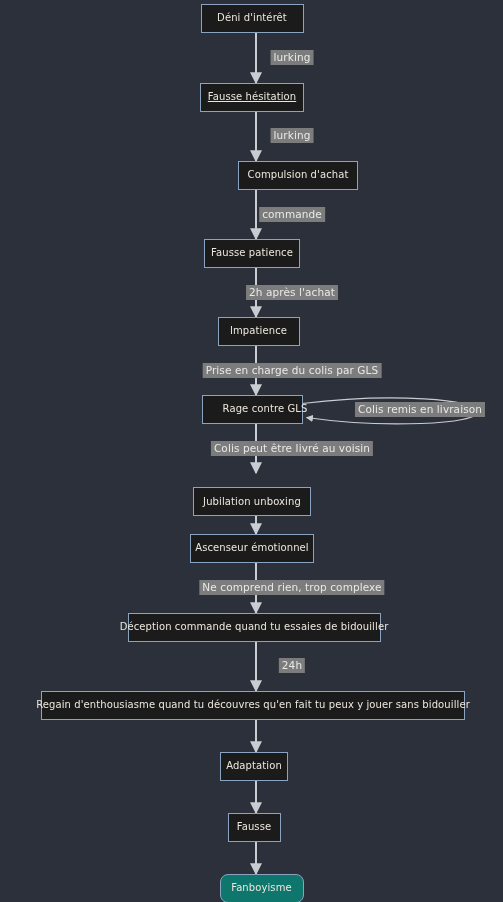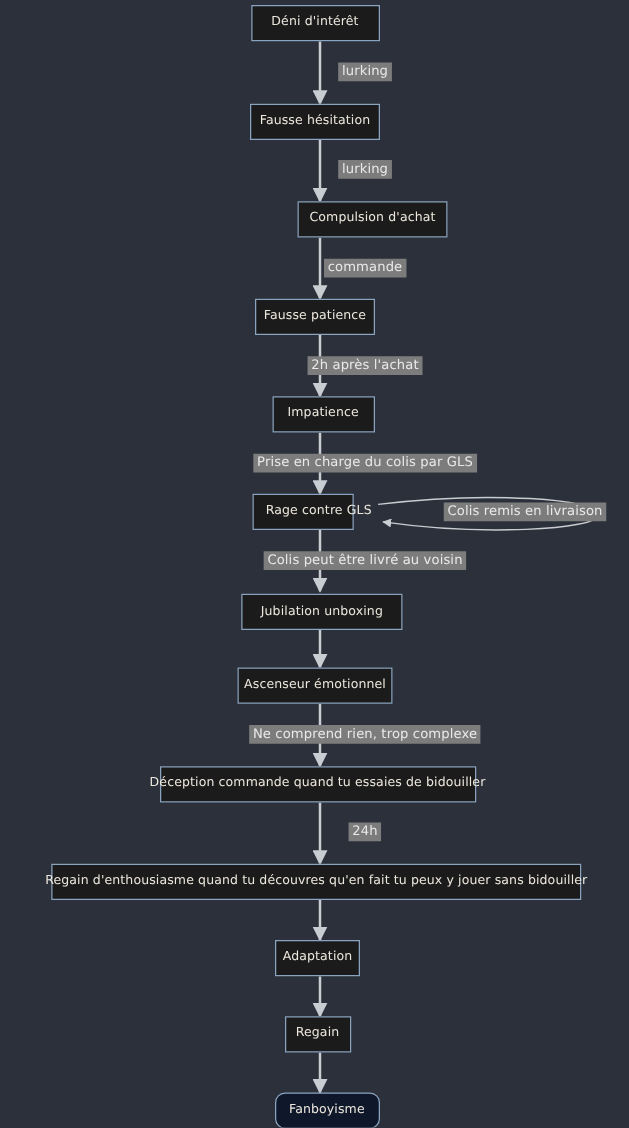--- a/index.html
+++ b/index.html
@@ -82,32 +82,32 @@
         <line x1="256" y1="563" x2="256" y2="613" stroke="#c9ccd1" stroke-width="2" marker-end="url(#arrowhead)"></line>
         <line x1="256" y1="642" x2="256" y2="691" stroke="#c9ccd1" stroke-width="2" marker-end="url(#arrowhead)"></line>
         <line x1="256" y1="720" x2="256" y2="752" stroke="#c9ccd1" stroke-width="2" marker-end="url(#arrowhead)"></line>
         <line x1="256" y1="781" x2="256" y2="813" stroke="#c9ccd1" stroke-width="2" marker-end="url(#arrowhead)"></line>
         <line x1="256" y1="842" x2="256" y2="874" stroke="#c9ccd1" stroke-width="2" marker-end="url(#arrowhead)"></line>
       </g>
   </svg>
 
   <div id="nodes">
       <div class="node" style="left: 200.5px; top: 3.5px; width: 103px; height: 29px; background: rgb(27, 27, 27); border-color: rgb(138, 163, 192); color: rgb(236, 231, 221);">Déni d'intérêt</div>
-      <div class="node" style="left: 200px; top: 82.5px; width: 104px; height: 29px; background: rgb(27, 27, 27); border-color: rgb(138, 163, 192); color: rgb(236, 231, 221);">Fausse hésitation</div>
+      <div class="node" style="left: 200px; top: 82.5px; width: 104px; height: 29px; background: rgb(27, 27, 27); border-color: rgb(138, 163, 192); color: rgb(236, 231, 221); text-decoration: underline;">Fausse hésitation</div>
       <div class="node" style="left: 192px; top: 160.5px; width: 120px; height: 29px; background: rgb(27, 27, 27); border-color: rgb(138, 163, 192); color: rgb(236, 231, 221); margin-left: 46px;">Compulsion d'achat</div>
       <div class="node" style="left: 204px; top: 238.5px; width: 96px; height: 29px; background: rgb(27, 27, 27); border-color: rgb(138, 163, 192); color: rgb(236, 231, 221);">Fausse patience</div>
       <div class="node" style="left: 217.5px; top: 316.5px; width: 82px; height: 29px; background: rgb(27, 27, 27); border-color: rgb(138, 163, 192); color: rgb(236, 231, 221); text-align: center;">Impatience</div>
-      <div class="node" style="left: 201.5px; top: 394.5px; width: 81px; height: 29px; background: rgb(27, 27, 27); border-color: rgb(138, 163, 192); color: rgb(236, 231, 221); padding-left: 36px;">Rage contre GLS</div>
-      <div class="node" style="left: 193px; top: 475px; width: 129px; height: 29px; background: rgb(27, 27, 27); border-color: rgb(138, 163, 192); color: rgb(236, 231, 221);">Jubilation unboxing</div>
+      <div class="node" style="left: 201.5px; top: 394.5px; width: 101px; height: 29px; background: rgb(27, 27, 27); border-color: rgb(138, 163, 192); color: rgb(236, 231, 221); padding-left: 36px;">Rage contre GLS</div>
+      <div class="node" style="left: 193px; top: 487px; width: 118px; height: 29px; background: rgb(27, 27, 27); border-color: rgb(138, 163, 192); color: rgb(236, 231, 221);">Jubilation unboxing</div>
       <div class="node" style="left: 190px; top: 533.5px; width: 124px; height: 29px; background: rgb(27, 27, 27); border-color: rgb(138, 163, 192); color: rgb(236, 231, 221);">Ascenseur émotionnel</div>
       <div class="node" style="left: 127.5px; top: 612.5px; width: 253px; height: 29px; background: rgb(27, 27, 27); border-color: rgb(138, 163, 192); color: rgb(236, 231, 221);">Déception commande quand tu essaies de bidouiller</div>
       <div class="node" style="left: 41px; top: 690.5px; width: 424px; height: 29px; background: rgb(27, 27, 27); border-color: rgb(138, 163, 192); color: rgb(236, 231, 221); text-align: center;">Regain d'enthousiasme quand tu découvres qu'en fait tu peux y jouer sans bidouiller</div>
       <div class="node" style="left: 220px; top: 751.5px; width: 68px; height: 29px; background: rgb(27, 27, 27); border-color: rgb(138, 163, 192); color: rgb(236, 231, 221);">Adaptation</div>
-      <div class="node" style="left: 227.5px; top: 812.5px; width: 53px; height: 29px; background: rgb(27, 27, 27); border-color: rgb(138, 163, 192); color: rgb(236, 231, 221);">Regain</div>
-      <div class="node rounded" style="left: 219.5px; top: 873.5px; width: 84px; height: 29px; background: #0f172a; border-color: rgb(138, 163, 192); color: rgb(236, 231, 221);">Fanboyisme</div>
+      <div class="node" style="left: 227.5px; top: 812.5px; width: 53px; height: 29px; background: rgb(27, 27, 27); border-color: rgb(138, 163, 192); color: rgb(236, 231, 221);">Fausse</div>
+      <div class="node rounded" style="left: 219.5px; top: 873.5px; width: 84px; height: 29px; background: #0f766e; border-color: rgb(138, 163, 192); color: rgb(236, 231, 221);">Fanboyisme</div>
     </div>
   <div id="labels">
       <div class="edge-label" style="left: 256px; top: 50px; background: rgb(124, 124, 124); color: rgb(233, 233, 233);">lurking</div>
       <div class="edge-label" style="left: 256px; top: 128px; background: rgb(124, 124, 124); color: rgb(233, 233, 233);">lurking</div>
       <div class="edge-label" style="left: 256px; top: 207px; background: rgb(124, 124, 124); color: rgb(233, 233, 233);">commande</div>
       <div class="edge-label" style="left: 256px; top: 285px; background: rgb(124, 124, 124); color: rgb(233, 233, 233);">2h après l'achat</div>
       <div class="edge-label" style="left: 256px; top: 363px; background: rgb(124, 124, 124); color: rgb(233, 233, 233);">Prise en charge du colis par GLS</div>
       <div class="edge-label loop" style="left: 319px; top: 402px; background: rgb(124, 124, 124); color: rgb(233, 233, 233);">Colis remis en livraison</div>
       <div class="edge-label" style="left: 256px; top: 441px; background: rgb(124, 124, 124); color: rgb(233, 233, 233);">Colis peut être livré au voisin</div>
       <div class="edge-label" style="left: 256px; top: 580px; background: rgb(124, 124, 124); color: rgb(233, 233, 233);">Ne comprend rien, trop complexe</div>

